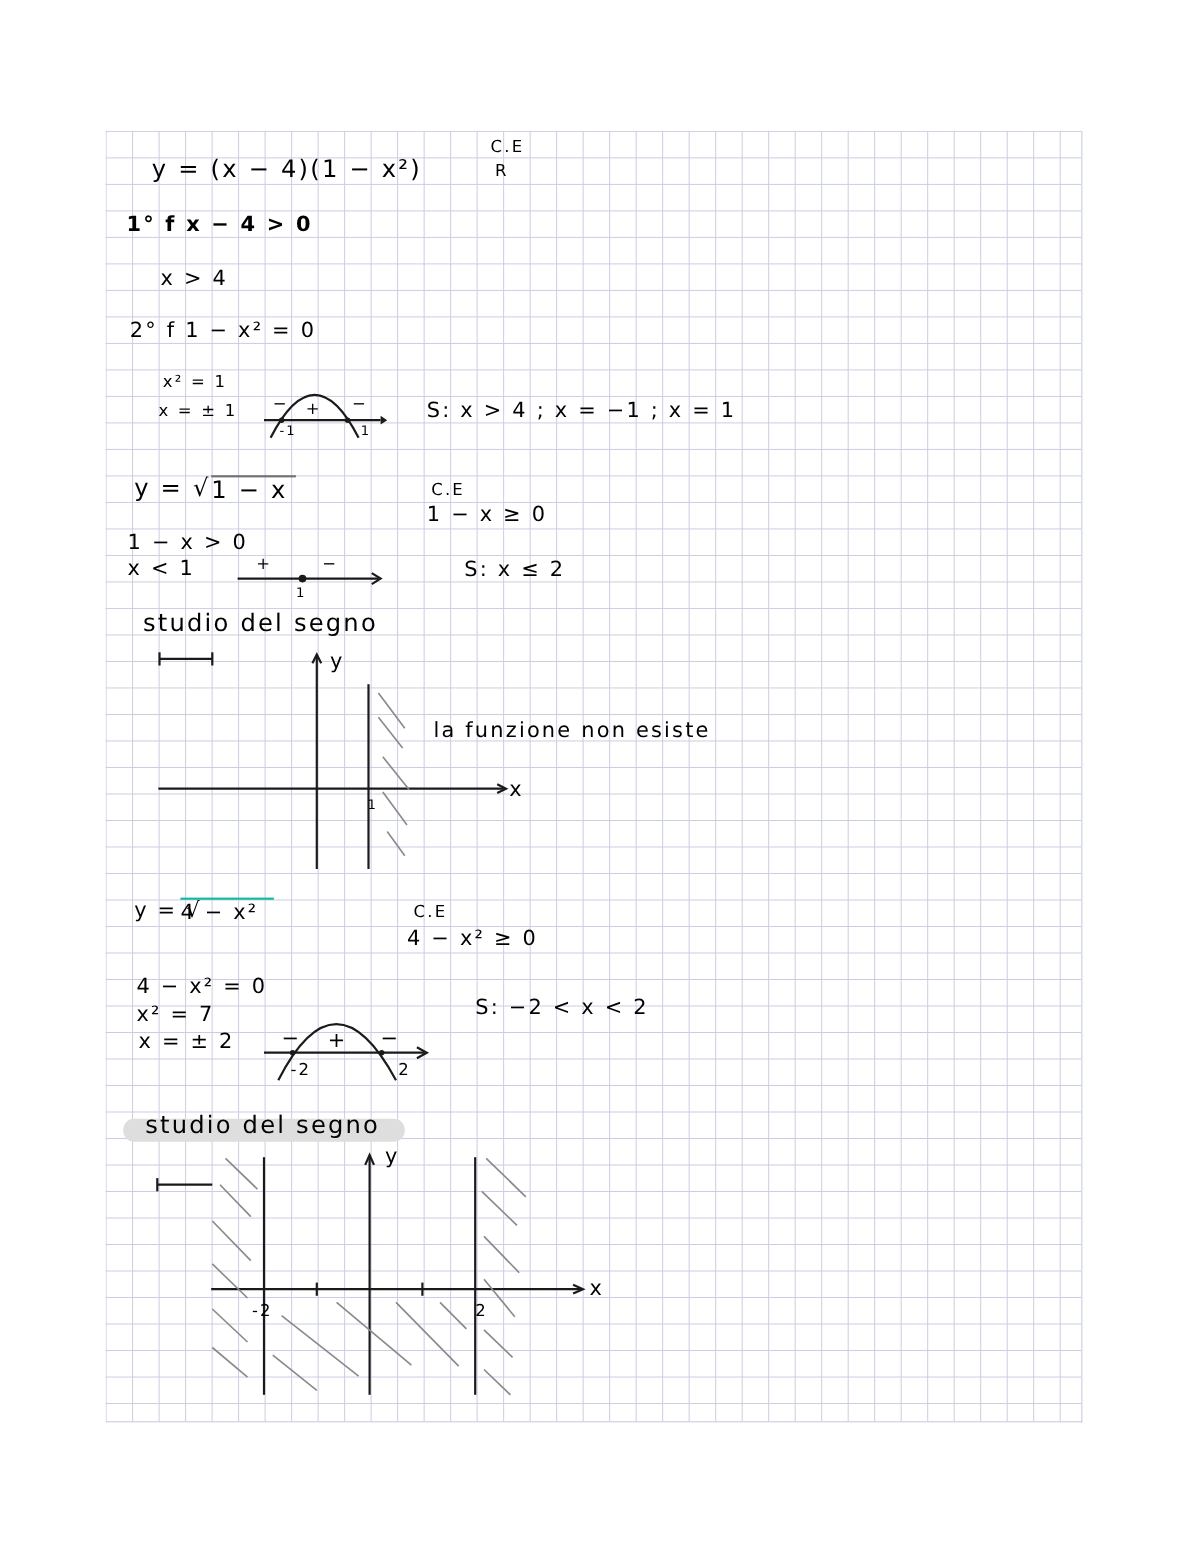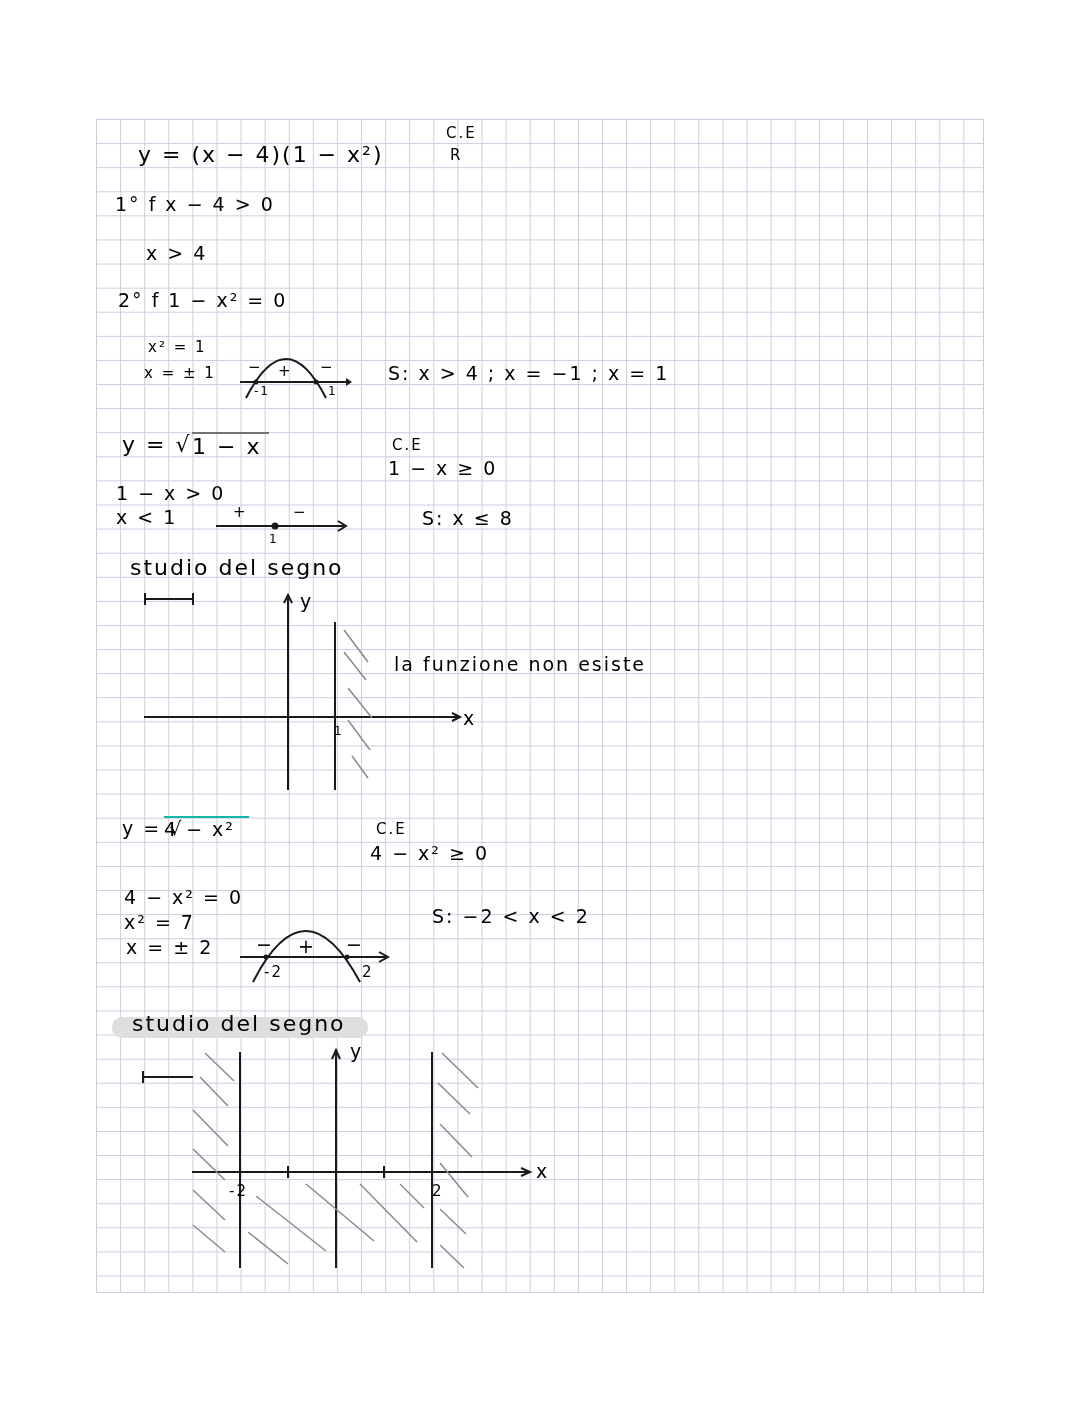--- a/index.html
+++ b/index.html
@@ -23,21 +23,21 @@
   svg.draw { position:absolute; left:0; top:0; overflow:visible; }
 </style>
 </head>
 <body>
 
 <div class="sheet"></div>
 
 <div class="hw lg" style="left:118px;top:142px;margin-left:20px;">y = (x − 4)(1 − x²)</div>
 <div class="hw sm" style="left:446px;top:124px;">C.E</div>
 <div class="hw sm" style="left:450px;top:146px;">R</div>
-<div class="hw md" style="left:115px;top:193px;">1° f  x − 4 &gt; 0</div>
+<div class="hw md" style="left:115px;top:193px;font-weight:bold;">1° f  x − 4 &gt; 0</div>
 <div class="hw md" style="left:146px;top:242px;">x &gt; 4</div>
 <div class="hw md" style="left:118px;top:289px;">2° f  1 − x² = 0</div>
 <div class="hw sm" style="left:148px;top:338px;">x² = 1</div>
 <div class="hw sm" style="left:144px;top:364px;">x = ± 1</div>
 
 <svg class="draw" width="1080" height="1412">
   <line x1="240" y1="382" x2="346" y2="382" stroke="#1a1a1a" stroke-width="2"></line>
   <polygon points="346,378 352,382 346,386" fill="#1a1a1a"></polygon>
   <path d="M 246 398 Q 286 320 326 398" fill="none" stroke="#1a1a1a" stroke-width="2"></path>
   <circle cx="256" cy="382" r="2.5" fill="#1a1a1a"></circle>
@@ -58,21 +58,21 @@
 <div class="hw md" style="left:116px;top:506px;">x &lt; 1</div>
 
 <svg class="draw" width="1080" height="1412">
   <line x1="216" y1="526" x2="344" y2="526" stroke="#1a1a1a" stroke-width="2"></line>
   <polyline points="338,521 346,526 338,531" fill="none" stroke="#1a1a1a" stroke-width="2"></polyline>
   <circle cx="275" cy="526" r="3.5" fill="#1a1a1a"></circle>
 </svg>
 <div class="hw sm" style="left:233px;top:503px;">+</div>
 <div class="hw sm" style="left:293px;top:503px;">−</div>
 <div class="hw xs" style="left:269px;top:532px;">1</div>
-<div class="hw md" style="left:422px;top:507px;">S: x ≤ 8</div>
+<div class="hw md" style="left:422px;top:507px;">S: x ≤ 2</div>
 
 <div class="hw lg" style="left:130px;top:555px;">studio del segno</div>
 
 <svg class="draw" width="1080" height="1412">
 
   <line x1="145" y1="599" x2="193" y2="599" stroke="#1a1a1a" stroke-width="2"></line>
   <line x1="145" y1="593" x2="145" y2="605" stroke="#1a1a1a" stroke-width="2"></line>
   <line x1="193" y1="593" x2="193" y2="605" stroke="#1a1a1a" stroke-width="2"></line>
 
   <line x1="144" y1="717" x2="458" y2="717" stroke="#1a1a1a" stroke-width="2"></line>

